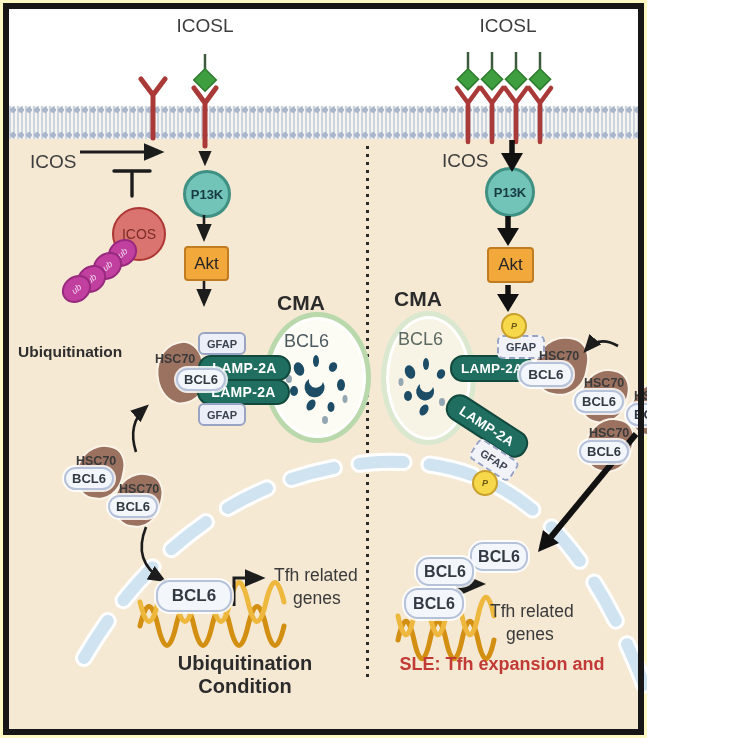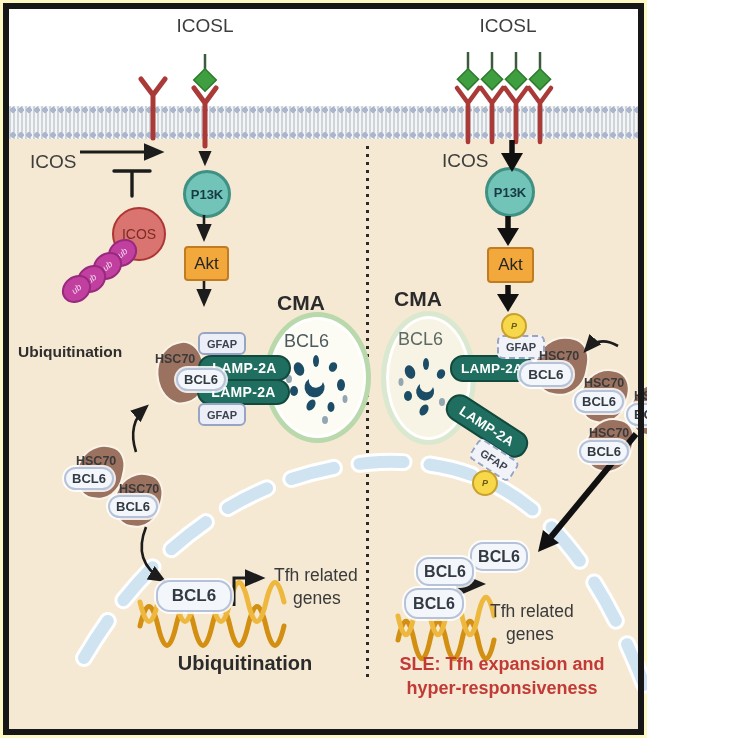--- a/index.html
+++ b/index.html
@@ -156,20 +156,21 @@
     </div>
 
   <div class="pill" style="left:156px;top:580px;width:72px;height:28px;font-size:17px;border-radius:14px;">
       <span>BCL6</span>
     </div>
   <div class="lbl" style="left:274px;top:565px;font-size:17.5px;">Tfh related</div>
   <div class="lbl" style="left:293px;top:588px;font-size:17.5px;">genes</div>
 
   <div class="lbl bold center" style="left:165px;top:652px;width:160px;font-size:20px;color:#2b2b2b;line-height:23px;">
     <div>Ubiquitination</div>
+    <div>Condition</div>
   </div>
 
   <div class="lbl bold" style="left:468px;top:15px;width:80px;font-size:19px;font-weight:500;text-align:center;color:#3d3d3d;">ICOSL</div>
   <div class="lbl" style="left:442px;top:150px;font-size:19px;color:#3d3d3d;">ICOS</div>
 
   <div class="node-circle" style="left:485px;top:167px;width:44px;height:44px;">
       <span>P13K</span>
     </div>
   <div class="akt" style="left:487px;top:247px;width:43px;height:32px;">
       <span>Akt</span>
@@ -246,21 +247,20 @@
       <span>BCL6</span>
     </div>
   <div class="pill" style="left:404px;top:588px;width:56px;height:27px;font-size:16px;border-radius:14px;">
       <span>BCL6</span>
     </div>
   <div class="lbl" style="left:490px;top:601px;font-size:17.5px;">Tfh related</div>
   <div class="lbl" style="left:506px;top:624px;font-size:17.5px;">genes</div>
 
   <div class="lbl bold center" style="left:352px;top:652px;width:300px;font-size:18px;color:#c23a35;line-height:24px;">
     <div>SLE: Tfh expansion and</div>
-    <div>hyper-responsiveness</div>
   </div>
 
   <svg class="layer front" width="740" height="738">
     <defs>
       <marker id="ah" markerWidth="8" markerHeight="8" refX="5.5" refY="3" orient="auto">
         <path d="M0,0 L7,3 L0,6 z" fill="#1c1c1c"></path>
       </marker>
     </defs>
 
     <g stroke="#a93a38" stroke-width="5" stroke-linecap="round" fill="none">

